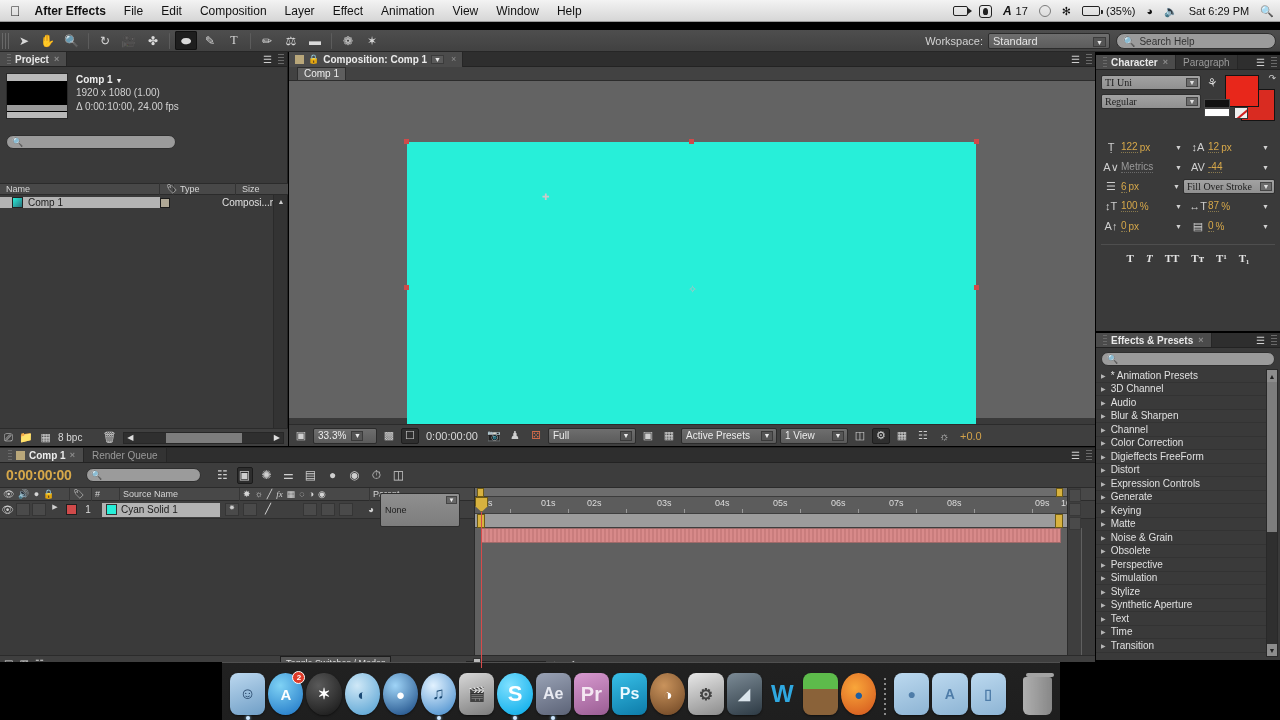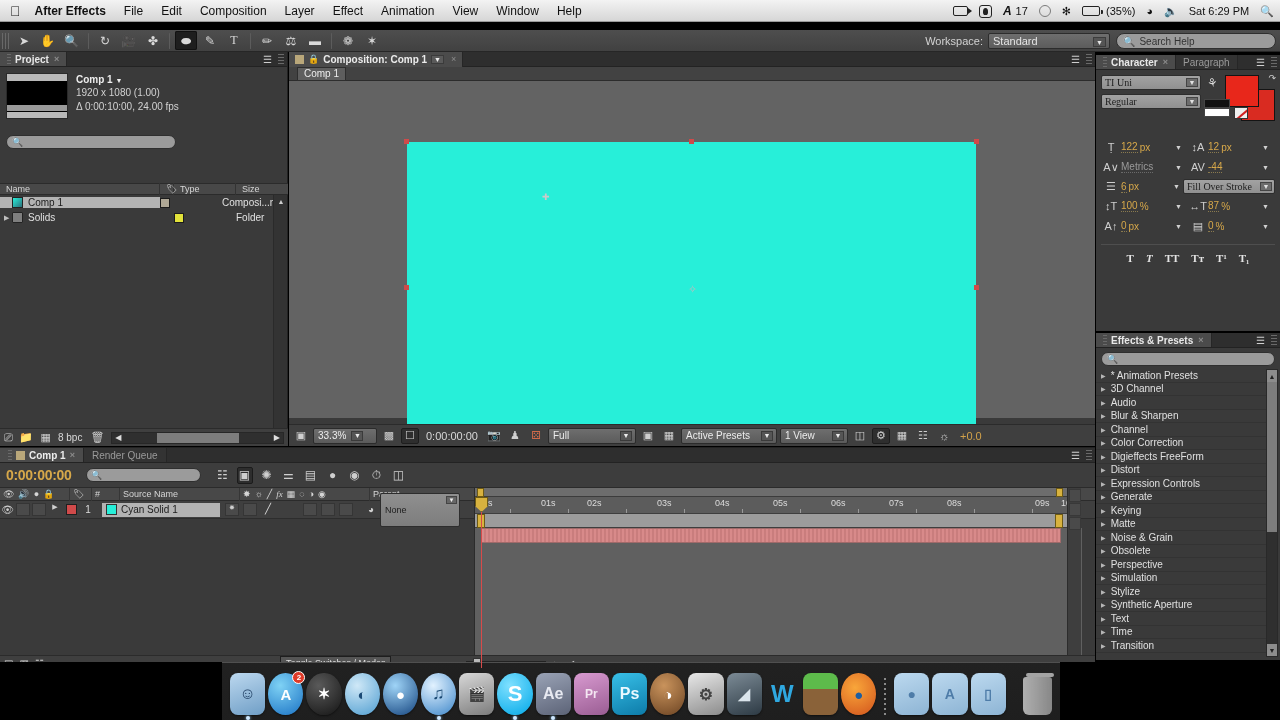--- a/index.html
+++ b/index.html
@@ -406,44 +406,32 @@
           <span class="tri"></span>
           <span class="swatch" style="background:linear-gradient(135deg,#27efd9,#2a6f7a)"></span>
           <span>Comp 1</span>
         </span>
         <span style="width:14px"></span>
         <span class="tcell">
           <span class="tsw" style="background:#b0a896"></span>
           <span>Composi...n</span>
         </span>
       </div>
-      <div class="prow">
-        <span class="nm">
-          <span class="tri">▶</span>
-          <span class="swatch" style="background:#7e7e7e;border-radius:1px"></span>
-          <span>Solids</span>
-        </span>
-        <span style="width:14px"></span>
-        <span class="tcell">
-          <span class="tsw" style="background:#e2e23a"></span>
-          <span>Folder</span>
-        </span>
-      </div>
     </div>
 
     <div class="v-scroll-r">
       <div class="up">▲</div>
       <div class="dn">▼</div>
     </div>
 
     <div class="proj-footer">
       <span class="fi">⎚</span>
       <span class="fi">📁</span>
       <span class="fi">▦</span>
-      <span style="margin-right:8px">8 bpc</span>
+      <span style="margin-right:20px">8 bpc</span>
       <span class="fi">🗑</span>
       <span class="pf-scroll">
         <span class="ar">◀</span>
         <span class="th"></span>
         <span class="ar">▶</span>
       </span>
     </div>
   </div>
 
   <div class="panel" id="comp">
@@ -920,21 +908,21 @@
           </div>
         <div class="dicon round" style="background:radial-gradient(circle at 35% 30%,#7fe0ff,#00a8e8)">
             <span style="font-size:22px">S</span>
             <span class="dot"></span>
           </div>
         <div class="dicon" style="background:linear-gradient(160deg,#9aa3b6,#5c6377)">
             <span style="color:#e8eaf2;font-size:16px">Ae</span>
             <span class="dot"></span>
           </div>
         <div class="dicon" style="background:linear-gradient(160deg,#d89ad0,#9a5d93)">
-            <span style="color:#f4e6f2;font-size:12px">Pr</span>
+            <span style="color:#f4e6f2;font-size:20px">Pr</span>
           </div>
         <div class="dicon" style="background:linear-gradient(160deg,#38c0e8,#0d7ba8)">
             <span style="color:#eaf9ff;font-size:16px">Ps</span>
           </div>
         <div class="dicon round" style="background:radial-gradient(circle at 40% 30%,#c9935c,#6b4322)">
             <span>◑</span>
           </div>
         <div class="dicon" style="background:linear-gradient(160deg,#e8e8e8,#8c8c8c)">
             <span style="color:#444;font-size:16px">⚙</span>
           </div>

